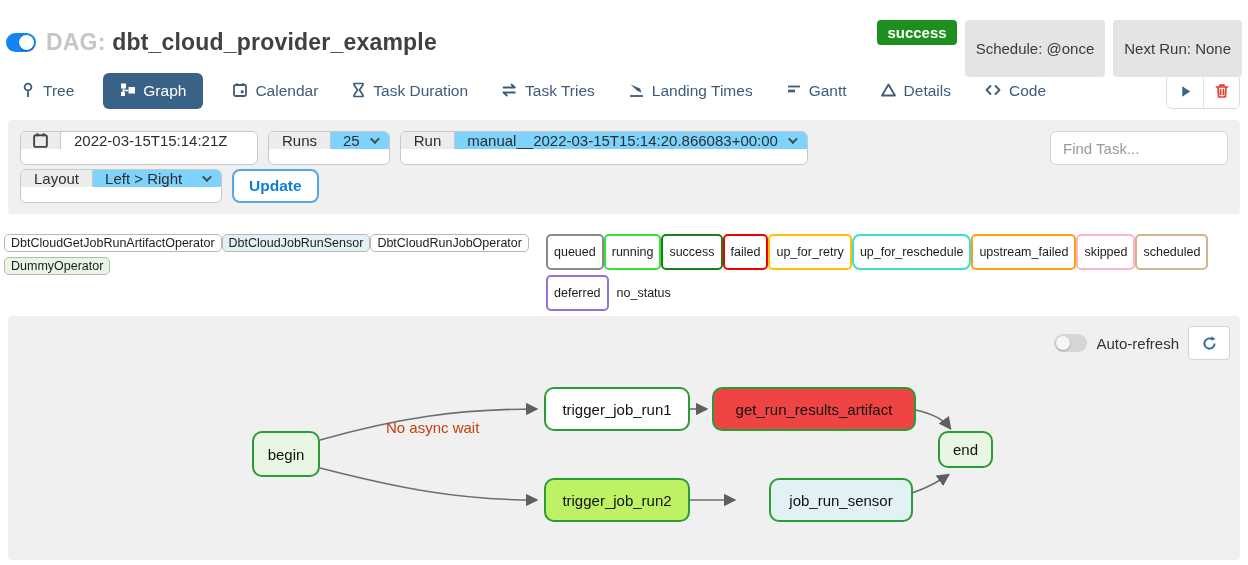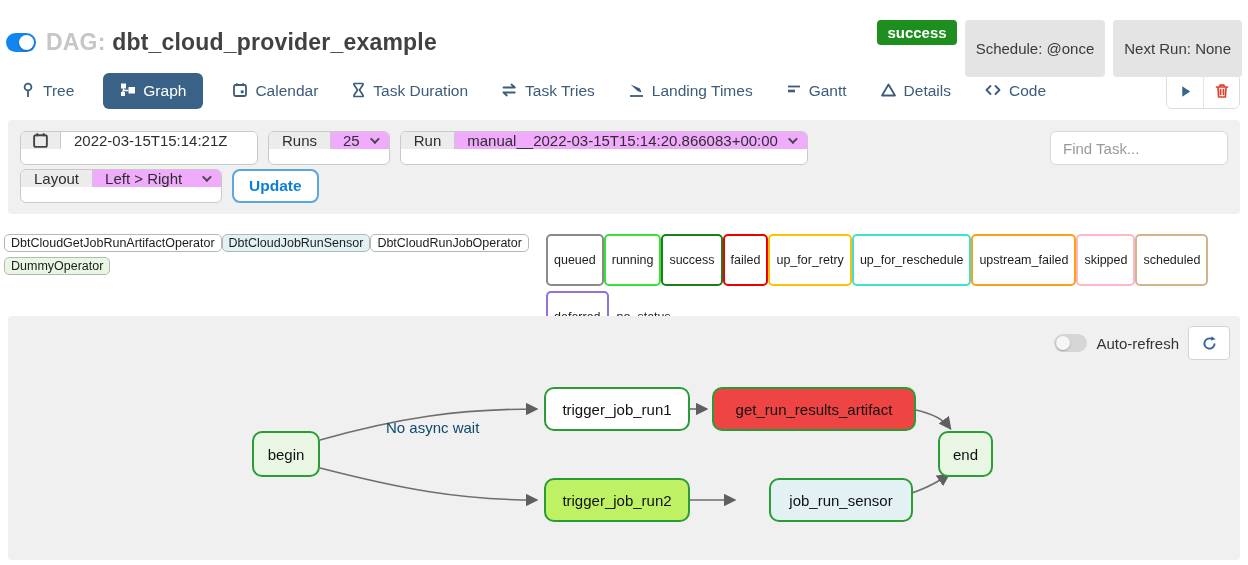--- a/index.html
+++ b/index.html
@@ -31,47 +31,47 @@
   .tab-actions .abtn { width:36px; height:34px; display:flex; align-items:center; justify-content:center; cursor:pointer; background:#fff; border:none; }
   .tab-actions .abtn + .abtn { border-left:1px solid #e4e4e4; }
   
   .filter-bar { margin:10px 8px 0 8px; background:#f0f0f0; border-radius:4px; padding:11px 12px; }
   .f-row { display:flex; align-items:center; }
   .f-row + .f-row { margin-top:4px; }
   .group { display:flex; align-items:flex-start; border:1px solid #c9c9c9; border-radius:6px; overflow:hidden; background:#fff; margin-right:10px; height:34px; }
   .seg-label { background:#ececec; display:flex; align-items:center; padding:0 13px; font-size:15px; color:#2e2e2e; border-right:1px solid #c9c9c9; white-space:nowrap; }
   .seg-icon { background:#ececec; display:flex; align-items:center; padding:0 11px; border-right:1px solid #c9c9c9; cursor:pointer; }
   .seg-input { border:none; outline:none; font-family:"Liberation Sans",sans-serif; font-size:15px; color:#2e2e2e; padding:0 13px; width:196px; }
-  .seg-select { display:flex; align-items:center; gap:10px; padding:0 12px; font-size:15px; color:#2e2e2e; cursor:pointer; background:#f0abfc; white-space:nowrap; }
+  .seg-select { display:flex; align-items:center; gap:10px; padding:0 12px; font-size:15px; color:#2e2e2e; cursor:pointer; background:#7dd3fc; white-space:nowrap; }
   .chev { width:7px; height:7px; border-right:2px solid #4a4a4a; border-bottom:2px solid #4a4a4a; transform:rotate(45deg) translateY(-2px); flex:none; }
   .find-task { margin-left:auto; height:34px; width:178px; border:1px solid #d8d8d8; border-radius:6px; padding:0 12px; font-family:"Liberation Sans",sans-serif; font-size:15px; color:#2e2e2e; background:#fff; outline:none; }
   .find-task::placeholder { color:#9a9a9a; }
   .update-btn { height:34px; padding:0 15px; background:#fff; border:2px solid #58a6e2; color:#0d7fd8; font-size:15.5px; font-weight:600; border-radius:8px; cursor:pointer; font-family:"Liberation Sans",sans-serif; }
   
   .legend { display:flex; padding:20px 0 0 4px; align-items:flex-start; }
   .legend-col { display:flex; flex-direction:column; gap:5px; }
   .legend-col.ops { width:542px; flex:none; }
   .legend-row { display:flex; align-items:center; }
   .badge { font-size:12.5px; color:#1c1c1c; background:#fff; border:1px solid #b3bab3; border-radius:5px; padding:1px 6px; white-space:nowrap; }
-  .badge.status { border-width:2px; border-radius:5px; padding:17px 6px; }
+  .badge.status { border-width:2px; border-radius:5px; padding:9px 6px; }
   .badge.plain { border-color:transparent; background:transparent; }
   
   .graph-panel { position:absolute; left:8px; top:316px; width:1232px; height:244px; background:#f0f0f0; border-radius:4px; }
   .refresh-box { position:absolute; top:10px; right:10px; display:flex; align-items:center; gap:9px; }
   .refresh-label { font-size:15px; color:#333; }
   .refresh-btn { width:42px; height:34px; background:#fff; border:1px solid #d4d4d4; border-radius:4px; display:flex; align-items:center; justify-content:center; cursor:pointer; }
   .edges-svg { position:absolute; inset:0; }
   .node { position:absolute; display:flex; align-items:center; justify-content:center; border:2.5px solid #2a9c35; border-radius:10px; font-size:15px; font-weight:500; color:#111; background:#fff; cursor:pointer; white-space:nowrap; }
   .node-begin  { left:244px; top:115px; width:68px;  height:46px; }
   .node-tjr1   { left:536px; top:71px;  width:146px; height:44px; }
   .node-grra   { left:704px; top:71px;  width:204px; height:44px; }
   .node-tjr2   { left:536px; top:162px; width:146px; height:44px; }
   .node-jrs    { left:734px; top:162px; width:144px; height:44px; }
-  .node-end    { left:930px; top:115px; width:55px;  height:46px; }
-  .edge-label { position:absolute; font-size:15px; color:#0c4a6e; white-space:nowrap; }
+  .node-end    { left:930px; top:115px; width:55px;  height:37px; }
+  .edge-label { position:absolute; font-size:15px; color:#c2410c; white-space:nowrap; }
   .edge-label.lbl1 { left:378px; top:103px; }
   .edge-label.lbl2 { left:317px; top:196px; }
 </style>
 </head>
 <body>
 
 <div class="header">
   <div class="switch on">
       <div class="knob"></div>
     </div>
@@ -218,21 +218,21 @@
       <span class="badge" style="background-color: rgb(233, 246, 227);">DummyOperator</span>
     </div>
   </div>
   <div class="legend-col">
     <div class="legend-row">
       <span class="badge status" style="border-color: rgb(138, 138, 138);">queued</span>
       <span class="badge status" style="border-color: rgb(56, 224, 56);">running</span>
       <span class="badge status" style="border-color: rgb(27, 128, 27);">success</span>
       <span class="badge status" style="border-color: rgb(238, 0, 0);">failed</span>
       <span class="badge status" style="border-color: rgb(255, 193, 7);">up_for_retry</span>
-      <span class="badge status" style="border-color: rgb(64, 224, 208);">up_for_reschedule</span>
+      <span class="badge status" style="border-color: rgb(64, 224, 208); border-radius: 8px;">up_for_reschedule</span>
       <span class="badge status" style="border-color: rgb(255, 160, 16);">upstream_failed</span>
       <span class="badge status" style="border-color: rgb(255, 182, 198);">skipped</span>
       <span class="badge status" style="border-color: rgb(210, 180, 140);">scheduled</span>
     </div>
     <div class="legend-row">
       <span class="badge status" style="border-color: rgb(147, 112, 219);">deferred</span>
       <span class="badge status plain">no_status</span>
     </div>
   </div>
 </div>

